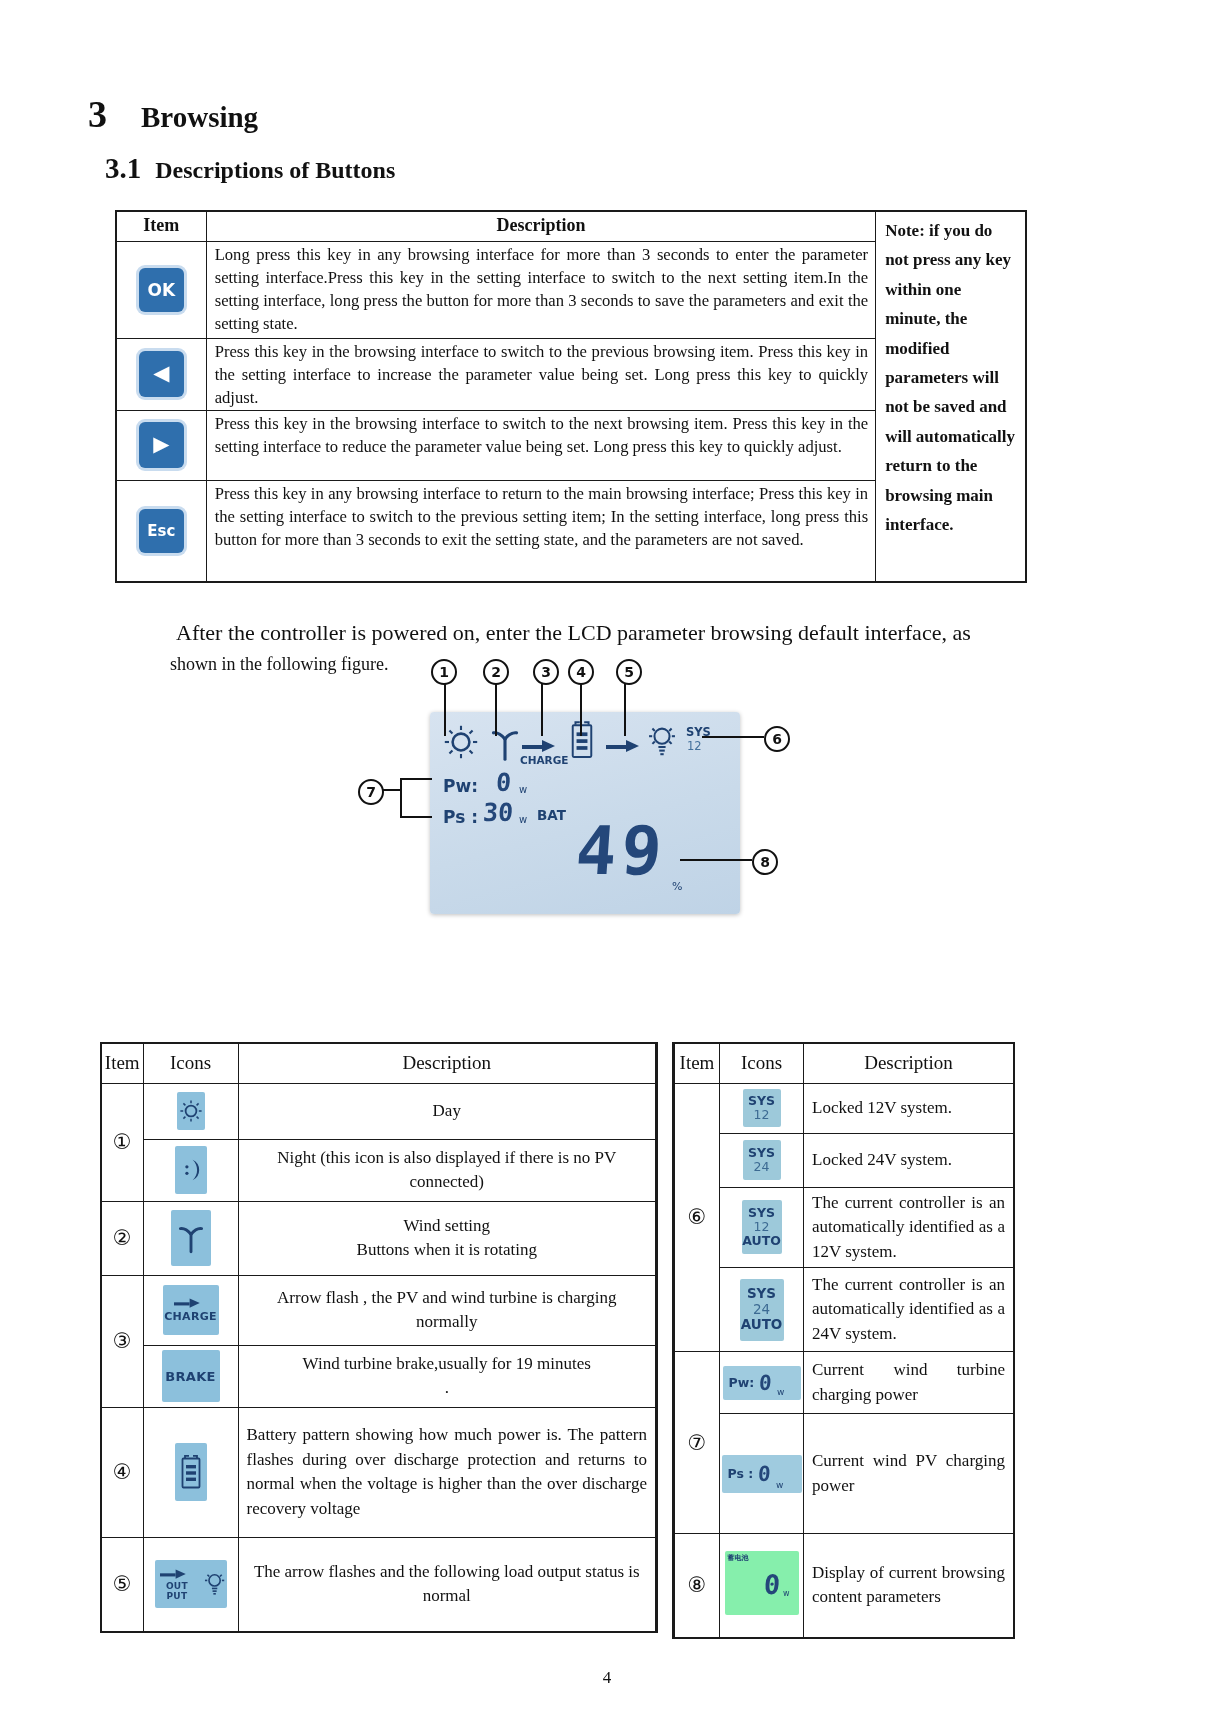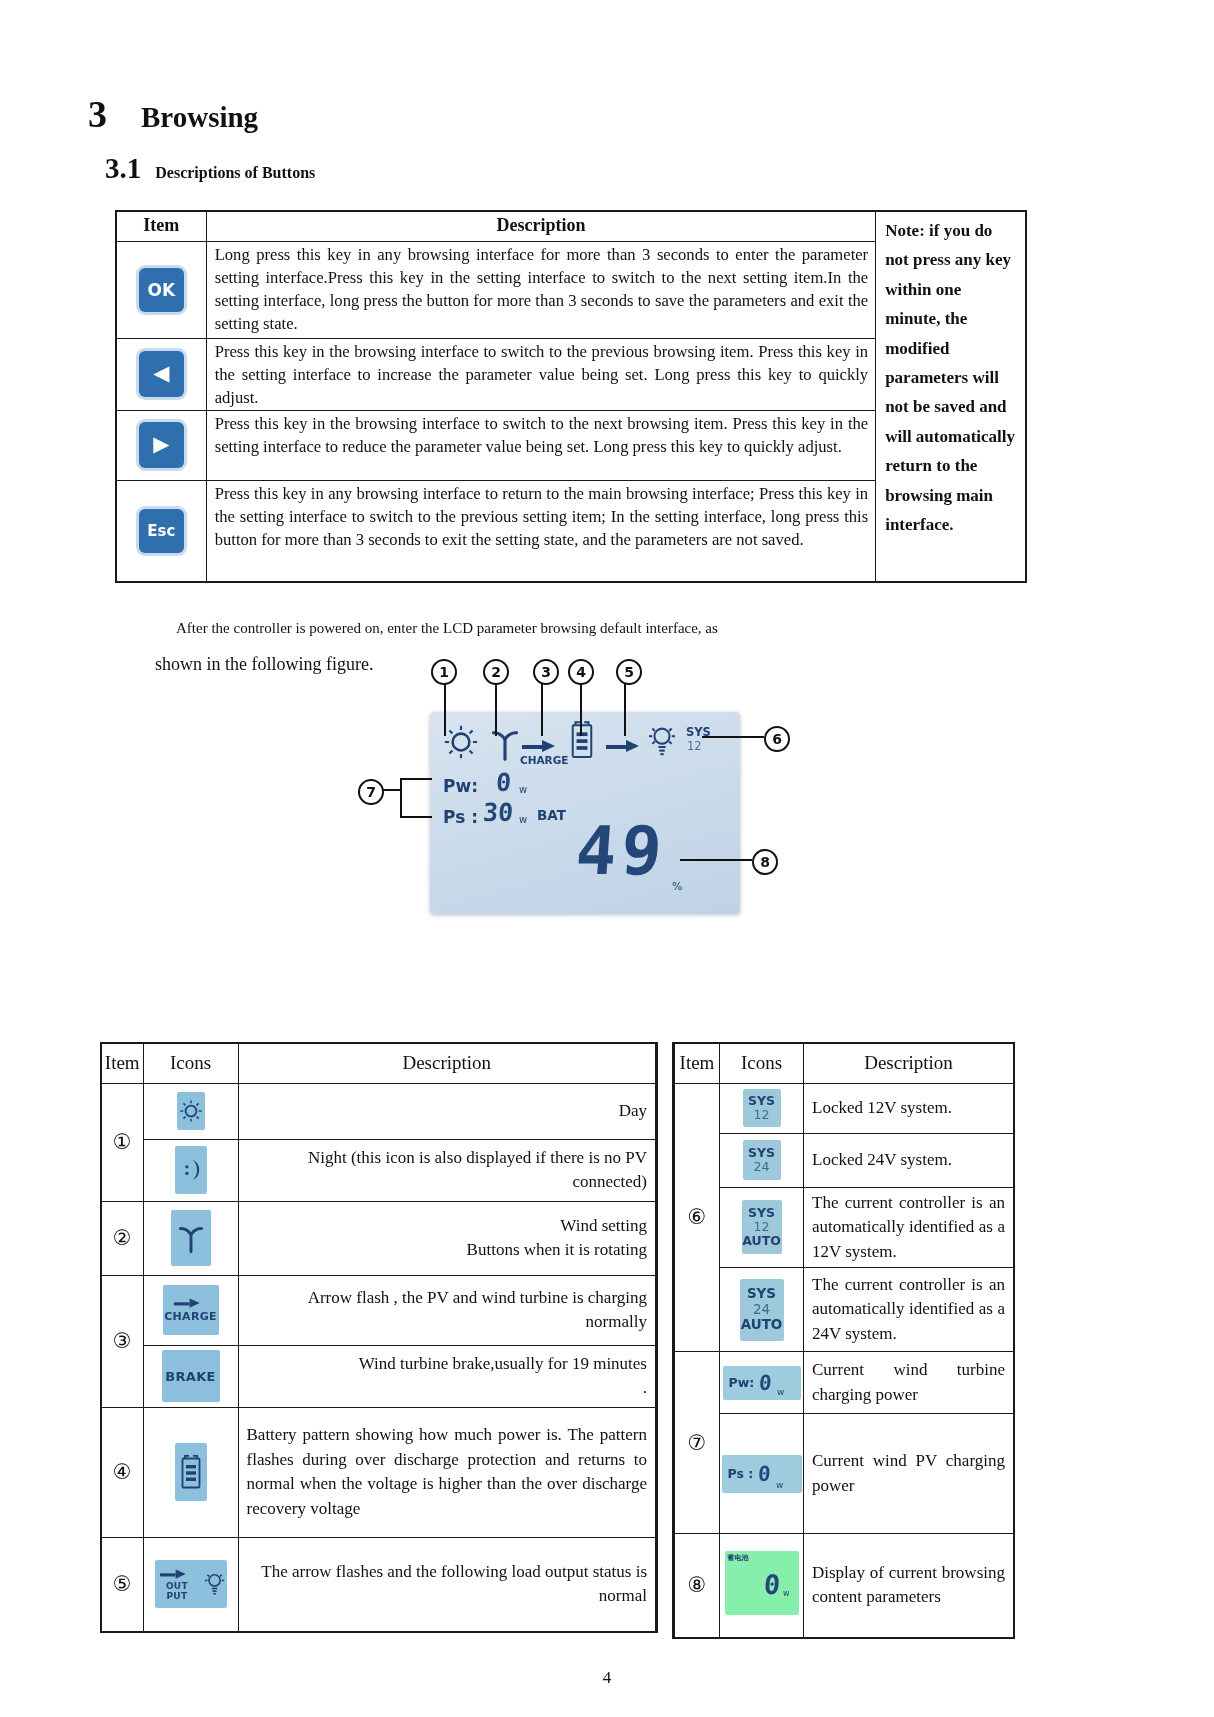--- a/index.html
+++ b/index.html
@@ -5,40 +5,40 @@
   html,body{margin:0;padding:0;background:#ffffff;}
   .page{position:relative;width:1214px;height:1717px;background:#ffffff;
         font-family:"Liberation Serif","DejaVu Serif",serif;color:#111;overflow:hidden;}
 
   
   .h1{position:absolute;left:88px;top:92px;font-weight:bold;}
   .h1 .num{font-size:38px;margin-right:34px;}
   .h1 .ttl{font-size:29px;}
   .h2{position:absolute;font-weight:bold;}
   .h2 .num{font-size:29px;margin-right:14px;}
-  .h2 .ttl{font-size:16px;}
+  .h2 .ttl{font-size:24px;}
 
   
   table{border-collapse:collapse;}
   .btn-table{position:absolute;left:115px;top:210px;width:912px;table-layout:fixed;
              border:2.5px solid #1a1a1a;}
   .btn-table th,.btn-table td{border:1.6px solid #1a1a1a;vertical-align:top;}
   .btn-table th{font-size:18px;text-align:center;padding:3px 2px;}
   .btn-table td.desc{font-size:16.6px;line-height:23px;padding:1px 7px 1px 8px;text-align:justify;}
   .btn-table td.keycell{text-align:center;vertical-align:middle;}
   .btn-table td.note{font-size:17px;font-weight:bold;line-height:29.4px;padding:4px 6px 4px 9px;text-align:left;}
   .key{display:inline-flex;align-items:center;justify-content:center;width:45px;height:44px;
        background:#2f6fad;color:#fff;border-radius:6px;box-shadow:0 0 0 3px #c9dcef;
        font-family:"DejaVu Sans","Liberation Sans",sans-serif;font-weight:bold;font-size:17px;}
   .key.tri{font-size:21px;padding-bottom:2px;}
 
   
-  .intro1{position:absolute;left:176px;top:620px;font-size:15px;}
+  .intro1{position:absolute;left:176px;top:620px;font-size:22px;}
   .figure{position:absolute;left:88px;top:650px;width:1040px;height:372px;}
-  .figcap{position:absolute;left:67px;top:4px;font-size:18px;}
+  .figcap{position:absolute;left:82px;top:4px;font-size:18px;}
   .callout{position:absolute;width:22px;height:22px;border:2.2px solid #111;border-radius:50%;
            display:flex;align-items:center;justify-content:center;
            font-family:"DejaVu Sans",sans-serif;font-weight:bold;font-size:14px;background:#fff;z-index:3;}
   .cline{position:absolute;background:#111;z-index:2;}
   .v{width:1.6px;} .h{height:1.6px;}
 
   
   .lcd{position:absolute;left:342px;top:62px;width:310px;height:202px;border-radius:4px;
        background:linear-gradient(165deg,#d7e3f0 0%,#c9daea 55%,#bfd3e6 100%);
        box-shadow:0 1px 4px rgba(0,0,0,.25);color:#1f4272;}
@@ -54,21 +54,21 @@
   .svgi{display:block;color:#1f4272;}
 
   
   .bt-wrap{position:absolute;left:100px;top:1042px;width:1014px;}
   .icons-table{position:absolute;top:0;table-layout:fixed;border:2.5px solid #1a1a1a;}
   .icons-table th,.icons-table td{border:1.6px solid #1a1a1a;}
   .icons-table th{font-size:19px;font-weight:normal;text-align:center;padding:6px 0;}
   .icons-table td.item{text-align:center;vertical-align:middle;
         font-family:"DejaVu Sans",sans-serif;font-size:21px;}
   .icons-table td.icons{text-align:center;vertical-align:middle;padding:4px 0;}
-  .icons-table td.desc{font-size:17px;line-height:24.5px;padding:3px 8px;vertical-align:middle;text-align:right;}
+  .icons-table td.desc{font-size:17px;line-height:24.5px;padding:3px 8px;vertical-align:middle;text-align:center;}
   .t-left{left:0;width:558px;border-right-width:3px;}
   .t-right{left:572px;width:343px;border-left-width:3px;}
   .t-right td.desc{text-align:justify;}
 
   .tile{display:inline-flex;flex-direction:column;align-items:center;justify-content:center;
         background:#8cc0dc;color:#1f4272;border-radius:2px;
         font-family:"DejaVu Sans","Liberation Sans",sans-serif;font-weight:bold;}
   .tile .lbl{font-size:11px;font-weight:bold;letter-spacing:.3px;}
   .tile.sys{background:#9dc9da;line-height:1.15;font-size:12.5px;}
   .tile.sys .n{font-weight:normal;color:#3c6a92;}

